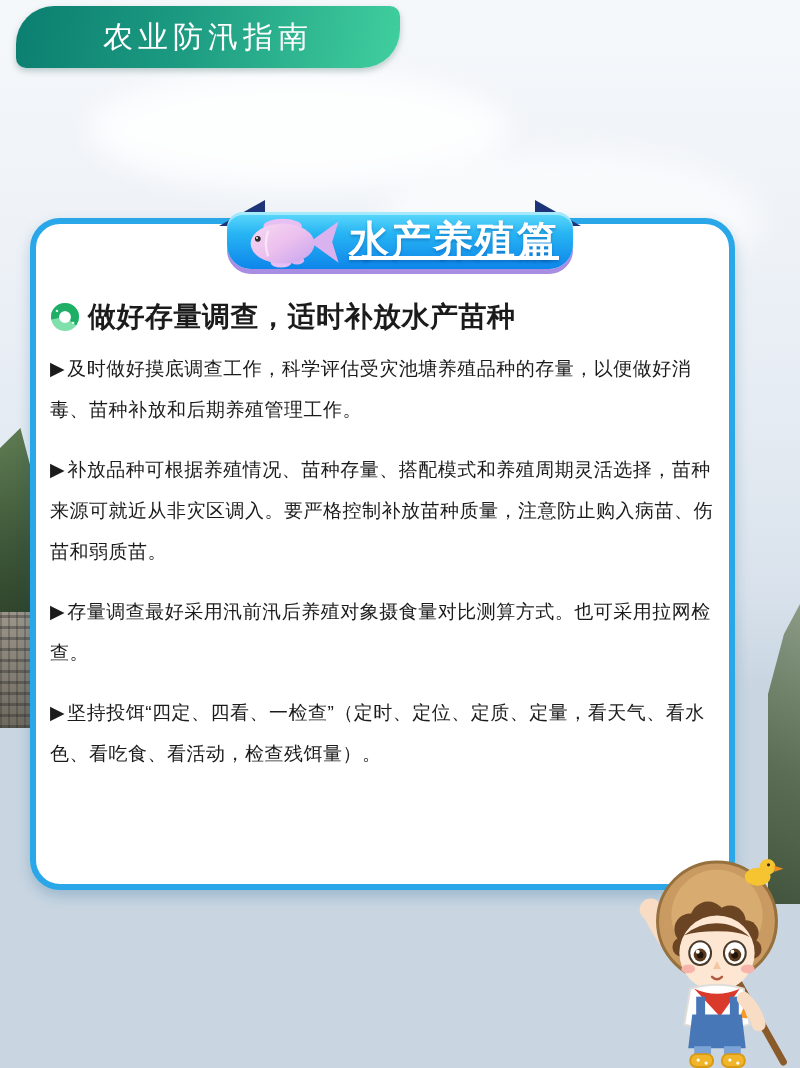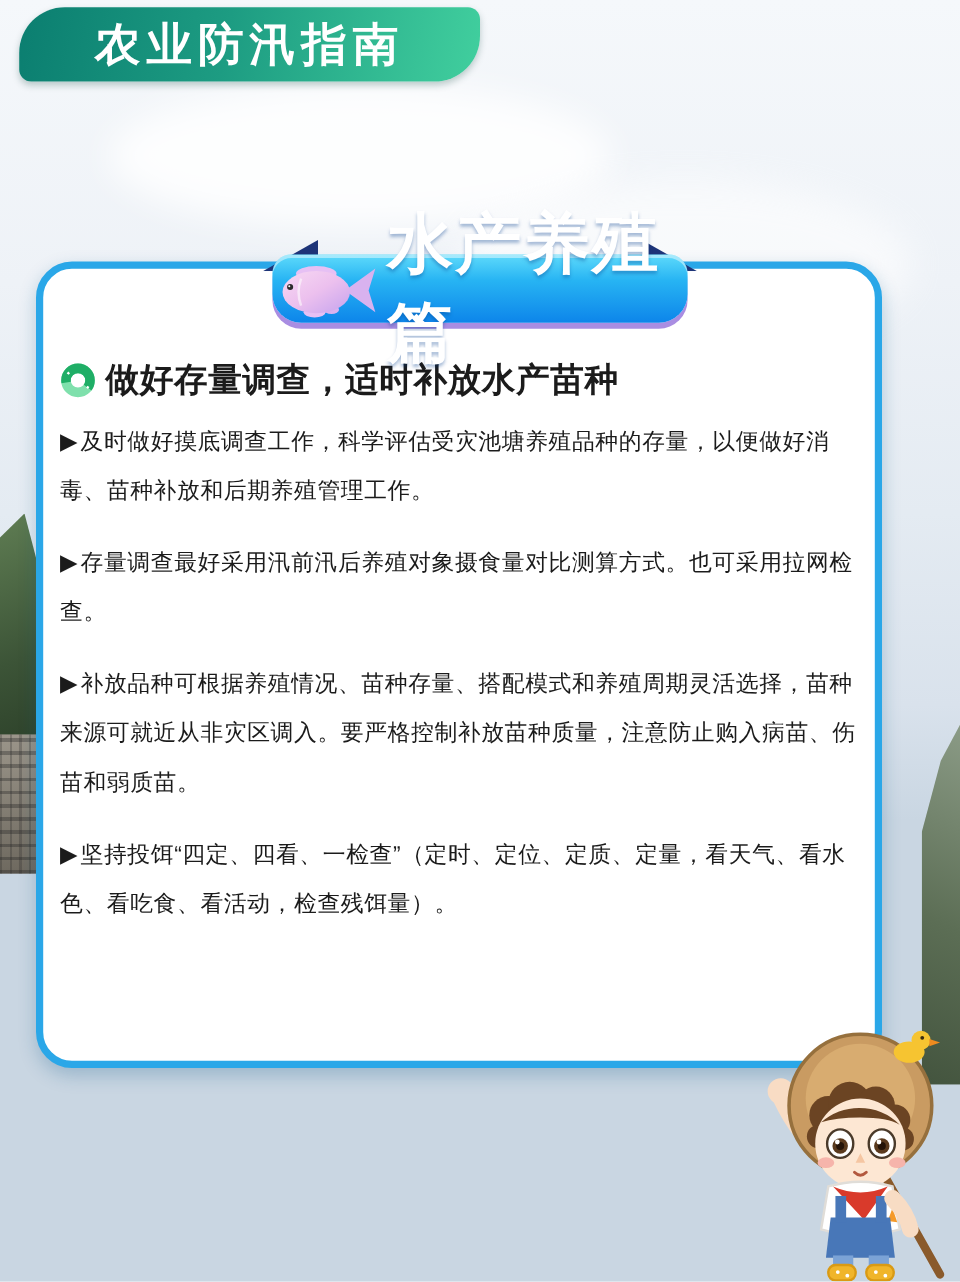--- a/index.html
+++ b/index.html
@@ -29,21 +29,21 @@
       repeating-linear-gradient(86deg,rgba(255,255,255,.10) 0 2px,transparent 2px 9px),
       repeating-linear-gradient(94deg,rgba(10,70,5,.18) 0 2px,transparent 2px 7px),
       repeating-linear-gradient(90deg,rgba(190,255,120,.12) 0 1px,transparent 1px 13px),
       linear-gradient(180deg,var(--grass-light) 0%,#43a829 35%,var(--grass-dark) 100%);}
   
   .badge{left:16px;top:6px;width:384px;height:62px;z-index:5;
     display:flex;align-items:center;justify-content:center;
     background:linear-gradient(100deg,var(--badge-start) 0%,#1d9c82 45%,var(--badge-end) 100%);
     border-radius:38px 10px 38px 10px;
     box-shadow:0 3px 6px rgba(0,60,50,.25);}
-  .badge span{color:#fff;font-size:38px;font-weight:bold;letter-spacing:5px;text-align:right;}
+  .badge span{color:#fff;font-size:30px;font-weight:normal;letter-spacing:5px;text-align:right;}
   
   .card{left:30px;top:218px;width:705px;height:672px;box-sizing:border-box;z-index:10;
     background:var(--card-bg);border:6px solid var(--card-border);border-radius:30px;
     box-shadow:0 6px 14px rgba(20,90,140,.25);}
   .content{position:absolute;left:14px;right:14px;top:74px;}
   .heading{display:flex;align-items:center;gap:8px;}
   .heading .ttl{font-size:28px;line-height:38px;font-weight:800;color:var(--text);letter-spacing:.5px;}
   .para{font-size:19px;line-height:41px;font-weight:500;color:var(--text);
     letter-spacing:.5px;margin-top:10px;text-align:left;}
   .para:first-of-type{margin-top:12px;}
@@ -51,22 +51,22 @@
   
   .tab-wrap{left:50%;top:200px;transform:translateX(-50%);width:346px;height:74px;z-index:12;}
   .fold{position:absolute;width:46px;height:26px;background:var(--fold);}
   .fold.l{left:-8px;top:0;clip-path:polygon(0 100%,100% 0,100% 100%);}
   .fold.r{right:-8px;top:0;clip-path:polygon(0 0,100% 100%,0 100%);}
   .tab-body{position:absolute;left:0;right:0;top:12px;bottom:5px;
     border-radius:16px 16px 24px 24px;
     background:linear-gradient(180deg,var(--tab-top) 0%,var(--tab-mid) 38%,var(--tab-bottom) 100%);
     box-shadow:0 5px 0 0 var(--tab-shadow),inset 0 3px 0 rgba(255,255,255,.45);
     display:flex;align-items:center;justify-content:center;gap:4px;}
-  .tab-label{color:#fff;font-size:55px;font-weight:800;letter-spacing:2px;
-    text-shadow:0 2px 3px rgba(0,60,140,.35);}
+  .tab-label{color:#fff;font-size:40px;font-weight:800;letter-spacing:2px;
+    text-shadow:0 2px 3px rgba(0,60,140,.35);text-decoration:underline;}
   .fish{width:104px;height:62px;margin-top:2px;}
   
   .mascot{right:-2px;bottom:0;width:170px;height:218px;z-index:20;}
 </style>
 </head>
 <body>
 
 <div class="abs cloud c1"></div>
 <div class="abs cloud c2"></div>
 <div class="abs mountain-left"></div>
@@ -83,22 +83,22 @@
     <div class="heading">
       <svg class="donut" width="30" height="30" viewBox="0 0 30 30">
         <circle cx="15" cy="15" r="10" fill="none" stroke="#7fe0ac" stroke-width="8"></circle>
         <circle cx="15" cy="15" r="10" fill="none" stroke="#1fae66" stroke-width="8" stroke-dasharray="40 23" stroke-dashoffset="18" transform="rotate(-90 15 15)"></circle>
         <circle cx="15" cy="15" r="10" fill="none" stroke="#ffffff" stroke-width="2" stroke-dasharray="2 29.4" transform="rotate(30 15 15)"></circle>
       </svg>
       <span class="ttl">做好存量调查，适时补放水产苗种</span>
     </div>
 
     <p class="para"><span class="mk">▶</span><span>及时做好摸底调查工作，科学评估受灾池塘养殖品种的存量，以便做好消毒、苗种补放和后期养殖管理工作。</span></p>
+    <p class="para"><span class="mk">▶</span><span>补放品种可根据养殖情况、苗种存量、搭配模式和养殖周期灵活选择，苗种来源可就近从非灾区调入。要严格控制补放苗种质量，注意防止购入病苗、伤苗和弱质苗。</span></p>
     <p class="para"><span class="mk">▶</span><span>存量调查最好采用汛前汛后养殖对象摄食量对比测算方式。也可采用拉网检查。</span></p>
-    <p class="para"><span class="mk">▶</span><span>补放品种可根据养殖情况、苗种存量、搭配模式和养殖周期灵活选择，苗种来源可就近从非灾区调入。要严格控制补放苗种质量，注意防止购入病苗、伤苗和弱质苗。</span></p>
     <p class="para"><span class="mk">▶</span><span>坚持投饵“四定、四看、一检查”（定时、定位、定质、定量，看天气、看水色、看吃食、看活动，检查残饵量）。</span></p>
   </div>
 </div>
 
 <div class="abs tab-wrap">
   <div class="fold l"></div>
   <div class="fold r"></div>
   <div class="tab-body">
     <svg class="fish" viewBox="0 0 130 72">
       <defs>

